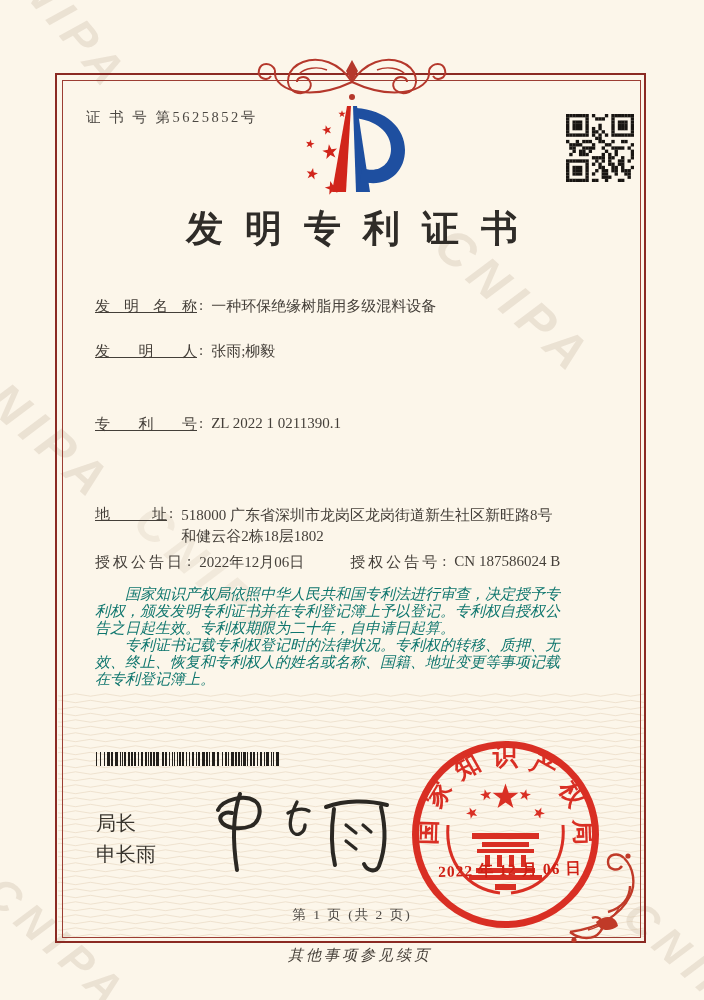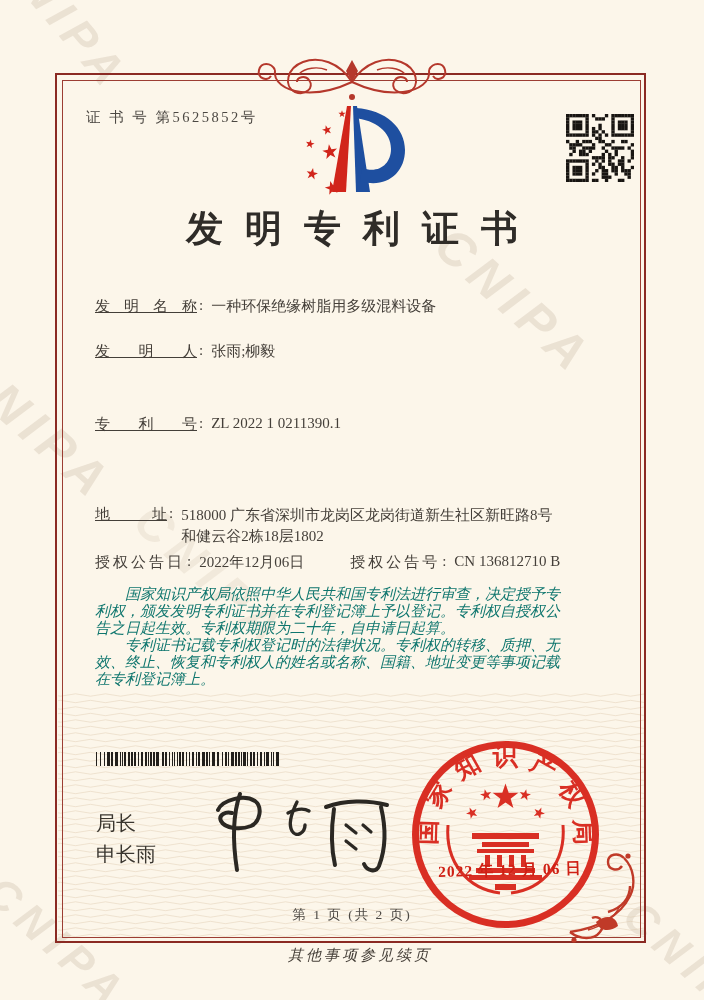--- a/index.html
+++ b/index.html
@@ -388,21 +388,21 @@
   <div class="frow r2">
     <span class="flabel w102">发明人</span><span class="fcolon">:</span><span class="fvalue">张雨;柳毅</span>
   </div>
   <div class="frow r3">
     <span class="flabel w102">专利号</span><span class="fcolon">:</span><span class="fvalue">ZL 2022 1 0211390.1</span>
   </div>
   <div class="frow r6">
     <span class="flabel w72">地址</span><span class="fcolon">:</span><span class="fvalue"><span>518000 广东省深圳市龙岗区龙岗街道新生社区新旺路8号</span><br><span>和健云谷2栋18层1802</span></span>
   </div>
   <div class="frow r7">
-    <span class="flabel2">授权公告日</span><span class="fcolon">:</span><span class="fvalue">2022年12月06日</span><span class="flabel2 grant-no">授权公告号</span><span class="fcolon">:</span><span class="fvalue">CN 136812710 B</span>
+    <span class="flabel2">授权公告日</span><span class="fcolon">:</span><span class="fvalue">2022年12月06日</span><span class="flabel2 grant-no">授权公告号</span><span class="fcolon">:</span><span class="fvalue">CN 187586024 B</span>
   </div>
 
   <div class="bodytext">
     <p>国家知识产权局依照中华人民共和国专利法进行审查，决定授予专利权，颁发发明专利证书并在专利登记簿上予以登记。专利权自授权公告之日起生效。专利权期限为二十年，自申请日起算。</p>
     <p>专利证书记载专利权登记时的法律状况。专利权的转移、质押、无效、终止、恢复和专利权人的姓名或名称、国籍、地址变更等事项记载在专利登记簿上。</p>
   </div>
 
   <div id="barcode" class="barcode">
       <i style="left:0px;width:1px"></i>
       <i style="left:4px;width:1px"></i>

